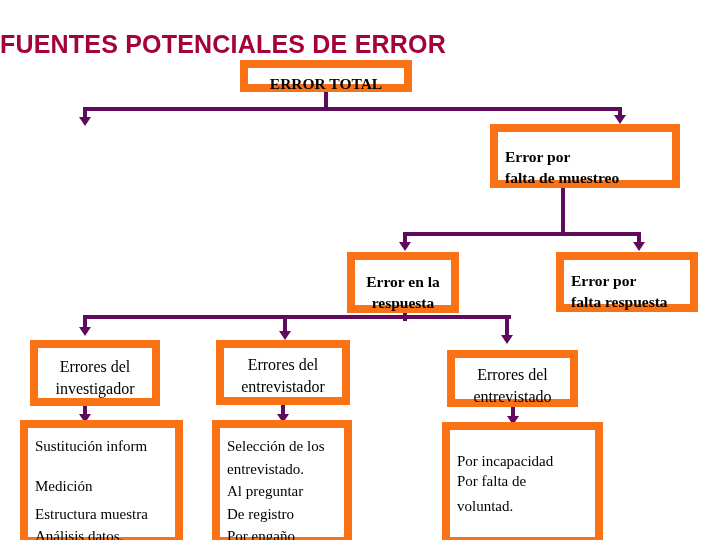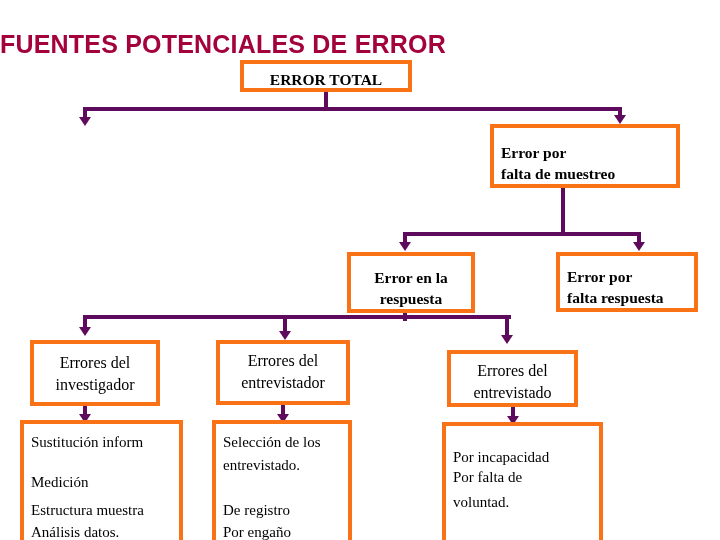--- a/index.html
+++ b/index.html
@@ -30,21 +30,21 @@
     letter-spacing: 0.2px;
     color: #A3023C;
     white-space: nowrap;
   }
 
   
   .box {
     position: absolute;
     box-sizing: border-box;
     background: #ffffff;
-    border: 4px solid #f97316;
+    border: 8px solid #f97316;
     color: #000000;
     z-index: 3;
   }
   .box .txt {
     position: absolute;
     left: 7px;
     right: -20px;
     white-space: nowrap;
   }
 
@@ -120,21 +120,21 @@
     <span class="txt" style="top:35px;">falta de muestreo</span>
   </div>
 
   <div class="vline" style="left:561px; top:188px; height:46px;"></div>
   <div class="hline" style="left:403px; top:232px; width:238px;"></div>
   <div class="vline" style="left:403px; top:232px; height:12px;"></div>
   <div class="arrow" style="left:399px; top:242px;"></div>
   <div class="vline" style="left:637px; top:232px; height:12px;"></div>
   <div class="arrow" style="left:633px; top:242px;"></div>
 
-  <div class="box b-bold center" style="left:347px; top:252px; width:128px; height:61px;">
+  <div class="box b-bold center" style="left:347px; top:252px; width:112px; height:61px;">
     <span class="txt" style="top:11px;">Error en la</span>
     <span class="txt" style="top:32px;">respuesta</span>
   </div>
 
   <div class="box b-bold" style="left:556px; top:252px; width:142px; height:60px;">
     <span class="txt" style="top:10px;">Error por</span>
     <span class="txt" style="top:31px;">falta respuesta</span>
   </div>
 
   <div class="vline" style="left:403px; top:313px; height:8px;"></div>
@@ -173,20 +173,21 @@
   <div class="box b-list" style="left:20px; top:420px; width:163px; height:125px;">
     <span class="txt" style="top:7px;">Sustitución inform</span>
     <span class="txt" style="top:47px;">Medición</span>
     <span class="txt" style="top:74.5px;">Estructura muestra</span>
     <span class="txt" style="top:97px;">Análisis datos.</span>
   </div>
 
   <div class="box b-list" style="left:212px; top:420px; width:140px; height:125px;">
     <span class="txt" style="top:7px;">Selección  de los</span>
     <span class="txt" style="top:29.5px;">entrevistado.</span>
+    <span class="txt" style="top:52px;">Al preguntar</span>
     <span class="txt" style="top:74.5px;">De registro</span>
     <span class="txt" style="top:97px;">Por engaño</span>
   </div>
 
   <div class="box b-list" style="left:442px; top:422px; width:161px; height:123px;">
     <span class="txt" style="top:20px;">Por incapacidad</span>
     <span class="txt" style="top:40px;">Por falta  de</span>
     <span class="txt" style="top:65px;">voluntad.</span>
   </div>
 

